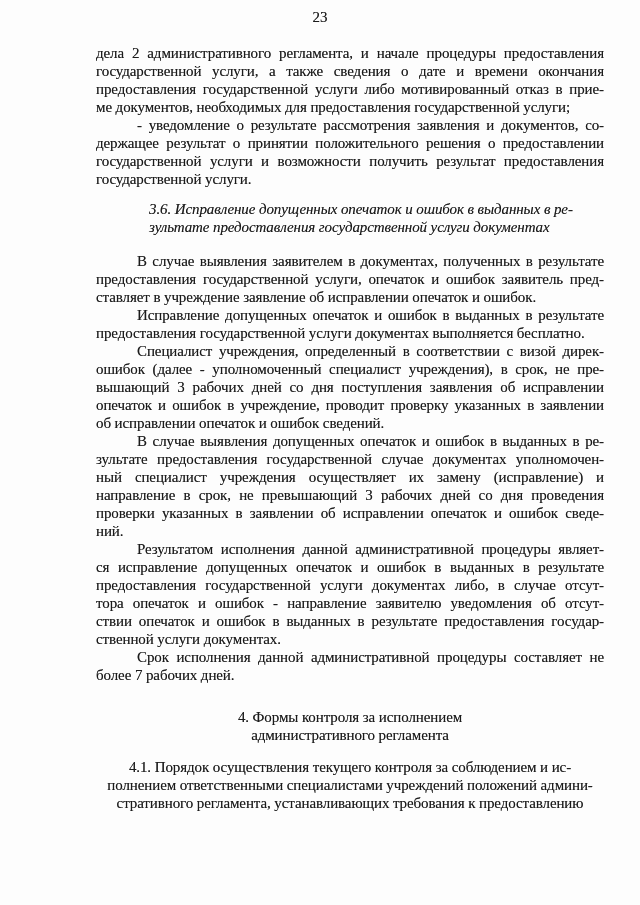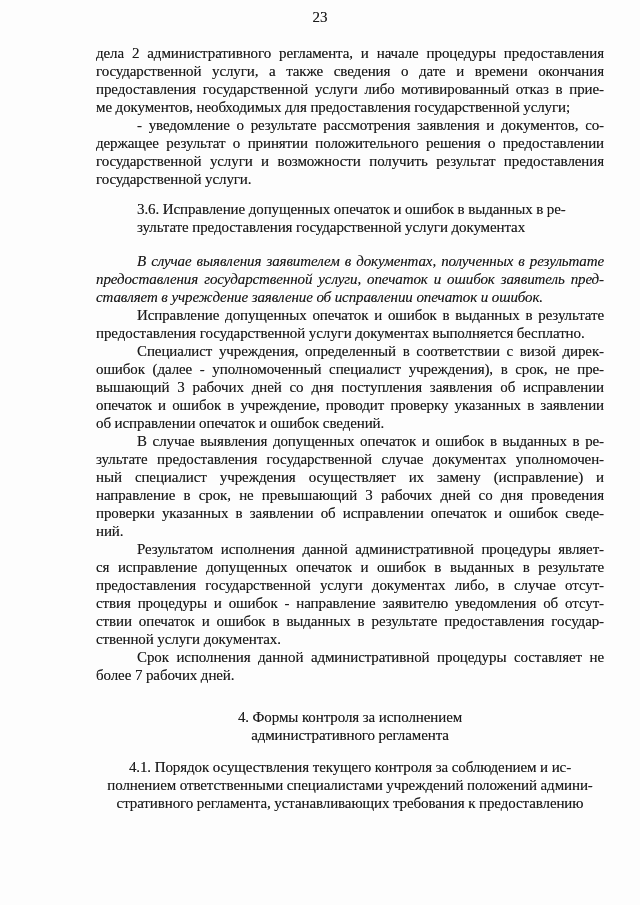--- a/index.html
+++ b/index.html
@@ -31,22 +31,22 @@
     white-space: nowrap;
     letter-spacing: -0.1px;
     text-align: justify;
     text-align-last: justify;
   }
   .line.ind { text-indent: 41px; }
   .line.last { text-align: left; text-align-last: left; }
   .line.left { text-align: left; text-align-last: left; }
   .line.center { text-align: center; text-align-last: center; }
   #para-intro { margin-top: 18px; }
-  #heading-3-6 { margin-top: 12px; margin-left: 41px; }
-  #para-claim { margin-top: 16px; font-style: italic; }
+  #heading-3-6 { margin-top: 12px; margin-left: 53px; font-style: italic; }
+  #para-claim { margin-top: 16px; }
   #heading-4 { margin-top: 24px; }
   #heading-4-1 { margin-top: 14px; }
 </style>
 </head>
 <body>
 
 <div class="page">
 
   <div class="page-number">23</div>
 
@@ -96,21 +96,21 @@
       <div class="line">ный специалист учреждения осуществляет их замену (исправление) и</div>
       <div class="line">направление в срок, не превышающий 3 рабочих дней со дня проведения</div>
       <div class="line">проверки указанных в заявлении об исправлении опечаток и ошибок сведе-</div>
       <div class="line last">ний.</div>
     </section>
 
     <section id="para-result">
       <div class="line ind">Результатом исполнения данной административной процедуры являет-</div>
       <div class="line">ся исправление допущенных опечаток и ошибок в выданных в результате</div>
       <div class="line">предоставления государственной услуги документах либо, в случае отсут-</div>
-      <div class="line">ствия процедуры и ошибок - направление заявителю уведомления об отсут-</div>
+      <div class="line">тора опечаток и ошибок - направление заявителю уведомления об отсут-</div>
       <div class="line">ствии опечаток и ошибок в выданных в результате предоставления государ-</div>
       <div class="line last">ственной услуги документах.</div>
     </section>
 
     <section id="para-term">
       <div class="line ind">Срок исполнения данной административной процедуры составляет не</div>
       <div class="line last">более 7 рабочих дней.</div>
     </section>
 
     <section id="heading-4">

